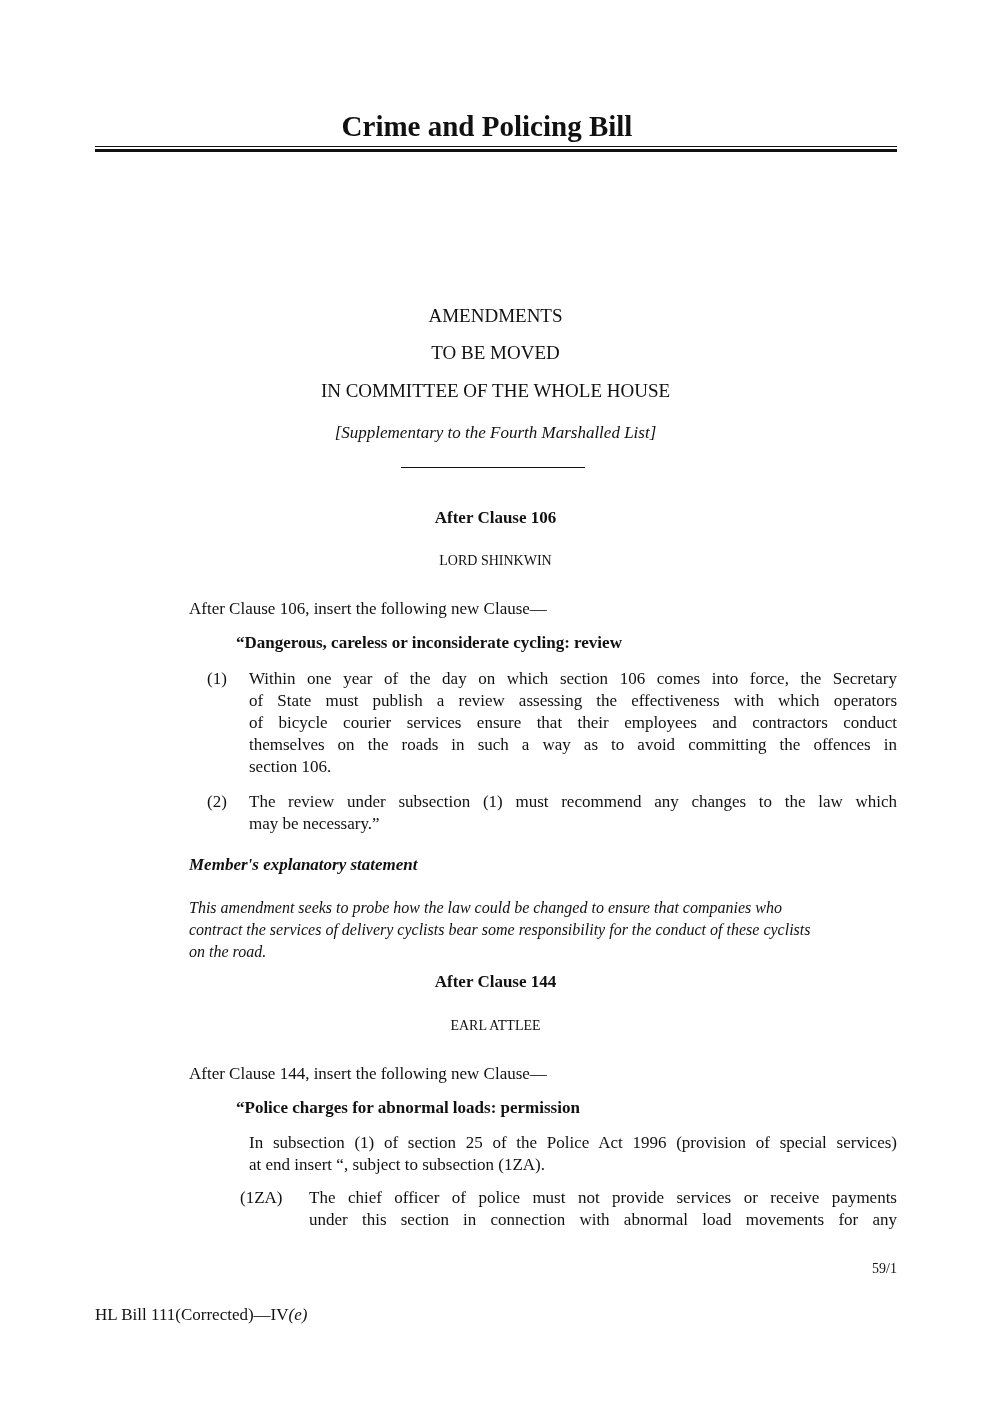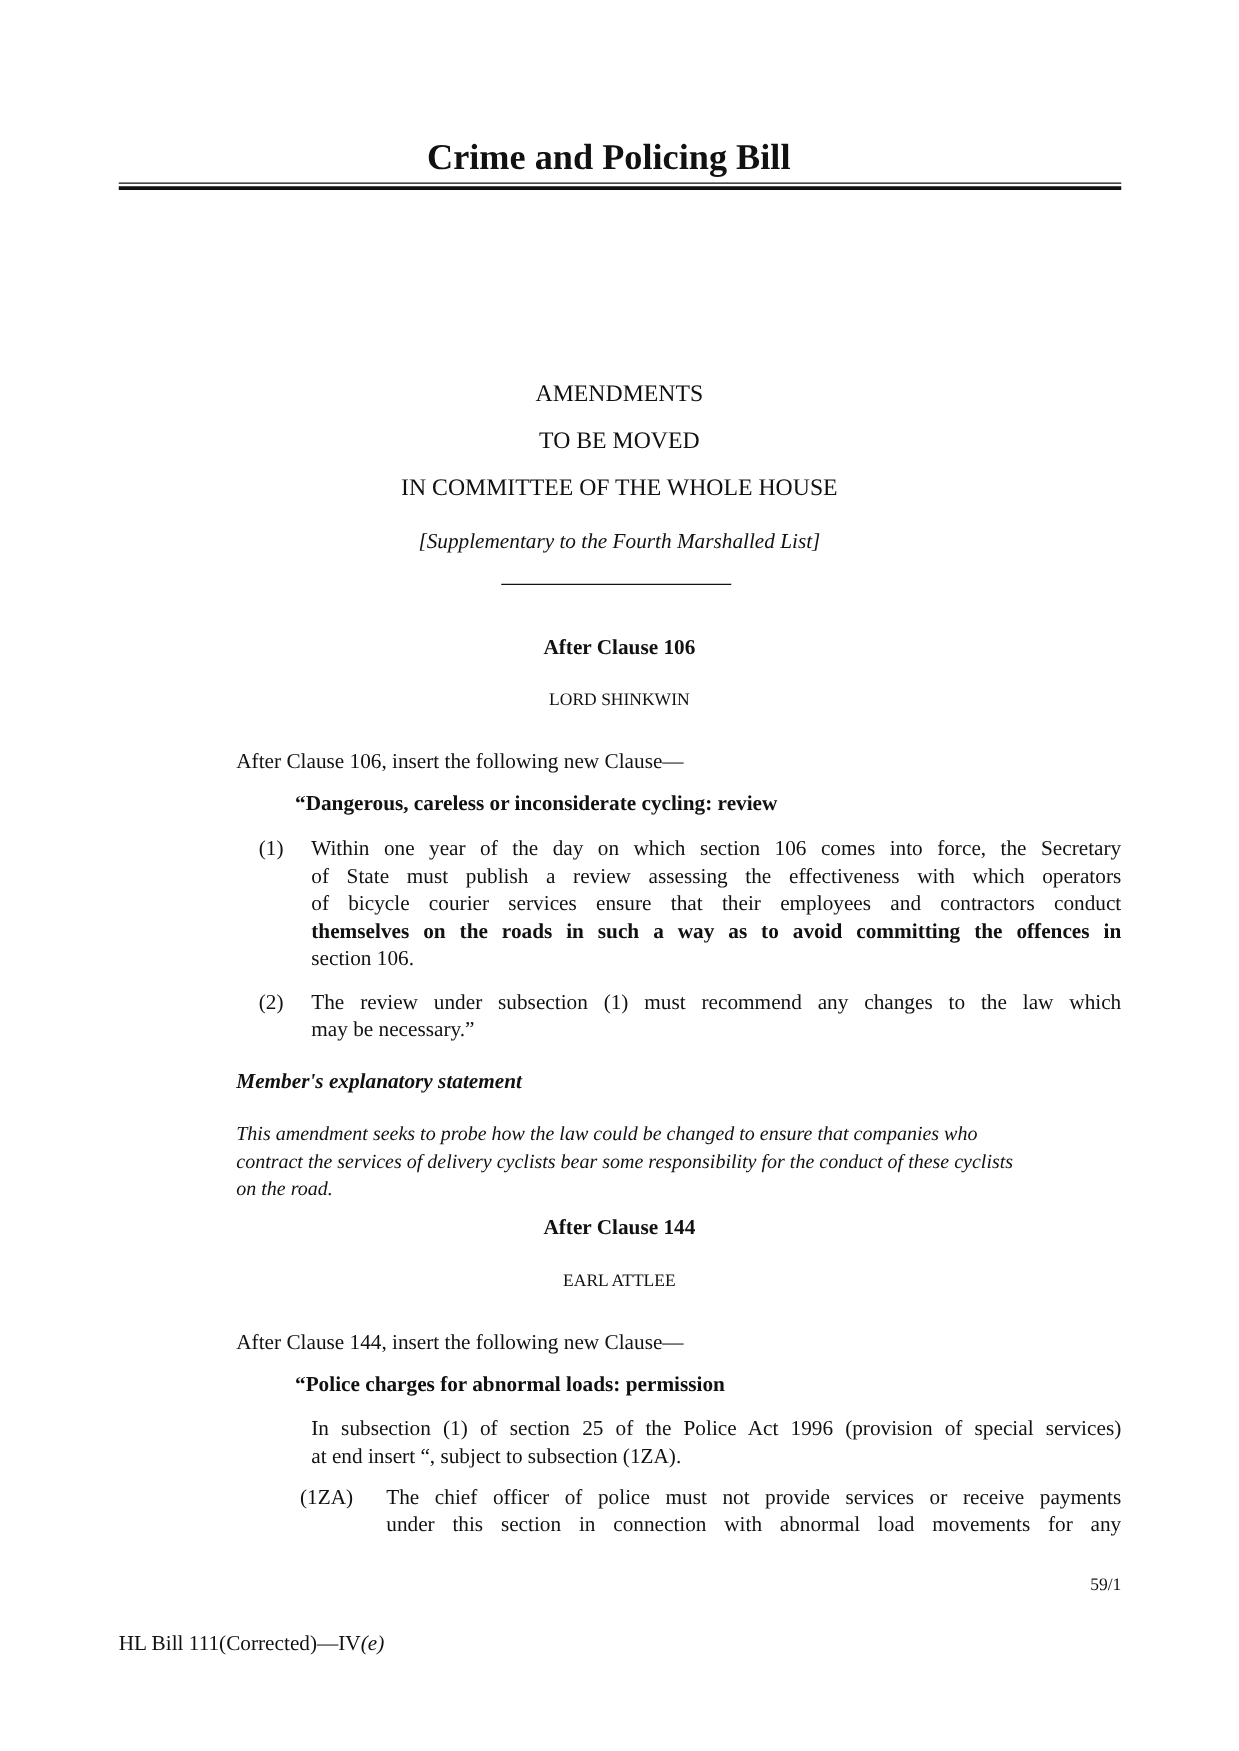--- a/index.html
+++ b/index.html
@@ -50,21 +50,21 @@
 <div class="abs center-line heading-bold" style="top:506px;">After Clause 106</div>
 <div class="abs center-line member" style="top:549px;">LORD SHINKWIN</div>
 <div class="abs body-text lead" style="top:598px;">After Clause 106, insert the following new Clause—</div>
 <div class="abs body-text clause-title" style="top:632px;">“Dangerous, careless or inconsiderate cycling: review</div>
 
 <div class="abs body-text subsec-num" style="top:668px;">(1)</div>
 <div class="abs body-text subsec-text" style="top:668px;">
   <div style="text-align-last:justify;">Within one year of the day on which section 106 comes into force, the Secretary</div>
   <div style="text-align-last:justify;">of State must publish a review assessing the effectiveness with which operators</div>
   <div style="text-align-last:justify;">of bicycle courier services ensure that their employees and contractors conduct</div>
-  <div style="text-align-last:justify;font-weight:bold;">themselves on the roads in such a way as to avoid committing the offences in</div>
+  <div style="text-align-last:justify;">themselves on the roads in such a way as to avoid committing the offences in</div>
   <div>section 106.</div>
 </div>
 
 <div class="abs body-text subsec-num" style="top:791px;">(2)</div>
 <div class="abs body-text subsec-text" style="top:791px;">
   <div style="text-align-last:justify;font-family:Liberation Serif, serif;">The review under subsection (1) must recommend any changes to the law which</div>
   <div>may be necessary.”</div>
 </div>
 
 <div class="abs expl-head" style="top:855px;">Member's explanatory statement</div>

